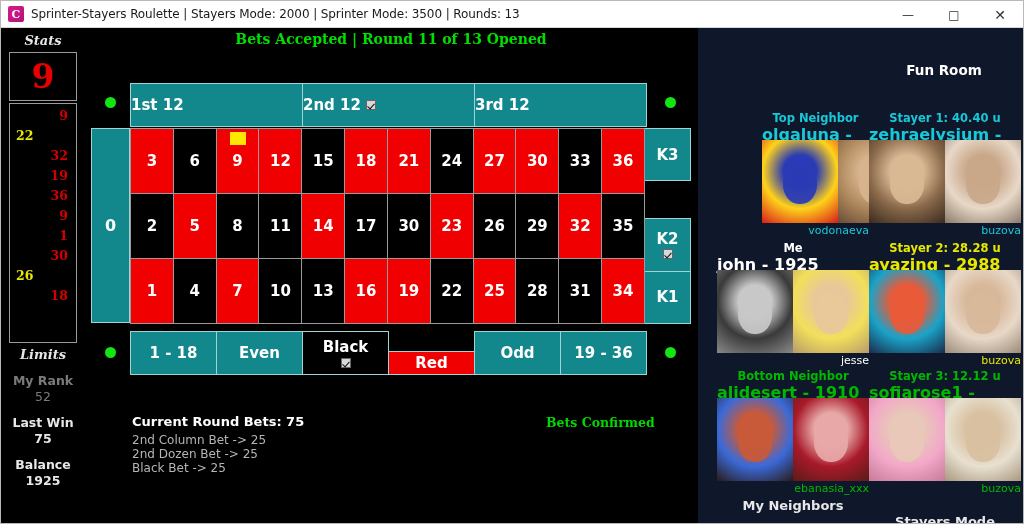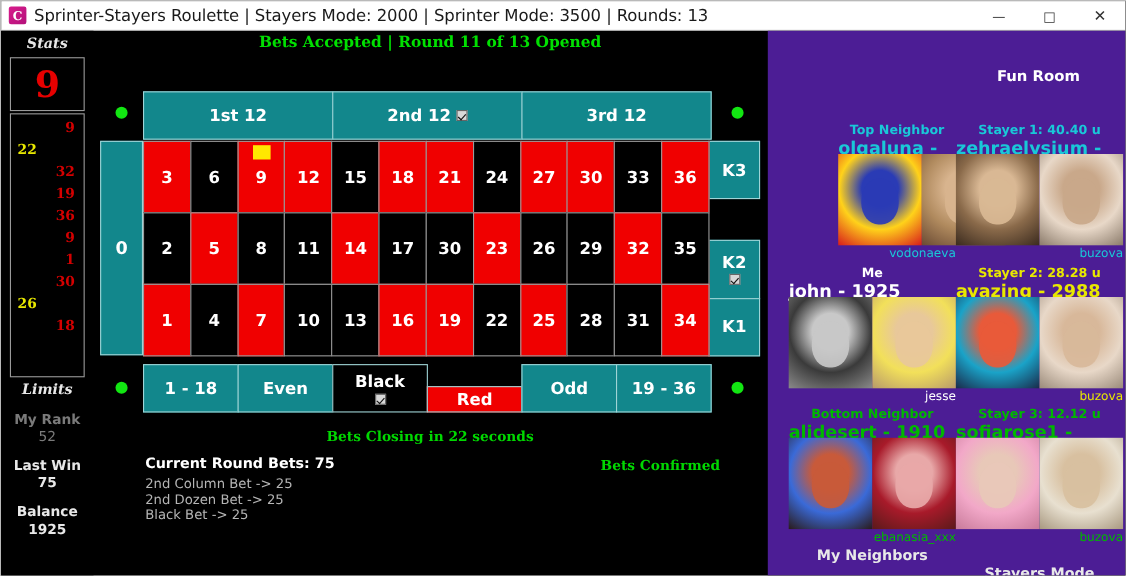--- a/index.html
+++ b/index.html
@@ -14,21 +14,21 @@
   .titlebar{
     height:27px; background:#ffffff; display:flex; align-items:center;
     border-bottom:1px solid #d6d6d6; position:relative;
   }
   .app-icon{
     width:16px;height:16px;margin-left:7px;margin-right:7px;
     background:linear-gradient(135deg,#d81b8c,#b3127a);
     border-radius:2px; display:flex;align-items:center;justify-content:center;
     color:#fff;font-size:11px;font-weight:bold;font-family:"DejaVu Serif",serif;
   }
-  .title-text{font-size:15px;color:#1a1a1a;font-family:"DejaVu Sans",sans-serif;letter-spacing:-.1px;}
+  .title-text{font-size:12px;color:#1a1a1a;font-family:"DejaVu Sans",sans-serif;letter-spacing:-.1px;}
   .win-ctrls{position:absolute;right:0;top:0;height:27px;display:flex;}
   .win-btn{width:46px;height:27px;display:flex;align-items:center;justify-content:center;color:#333;font-size:12px;}
   .win-btn.close{font-size:14px;}
 
   
   .body{position:absolute;top:27px;left:0;right:0;bottom:0;background:#000;}
 
   
   .stats-col{position:absolute;left:0;top:0;width:84px;height:497px;background:#000;}
   .stats-title{
@@ -57,21 +57,21 @@
   .limit-blk.bright .limit-lbl,.limit-blk.bright .limit-val{color:#e8e8e8;font-weight:bold;}
 
   
   .status-top{
     position:absolute;left:84px;top:3px;width:612px;text-align:center;
     color:#00e000;font-size:14px;font-weight:bold;font-family:"DejaVu Serif",serif;
   }
   .dozens{position:absolute;left:129px;top:55px;width:516px;height:44px;display:flex;}
   .dozen{
     flex:1;background:#12878c;border:1px solid #9fd4d6;margin-right:-1px;
-    display:flex;align-items:center;justify-content:center;color:#fff;
+    display:flex;align-items:center;color:#fff;
     font-size:15px;font-weight:bold;font-family:"DejaVu Sans",sans-serif;gap:5px;
   }
   .grid-wrap{position:absolute;left:90px;top:100px;width:600px;height:195px;display:flex;}
   .zero-cell{
     width:39px;background:#12878c;border:1px solid #9fd4d6;
     display:flex;align-items:center;justify-content:center;color:#fff;
     font-size:16px;font-weight:bold;font-family:"DejaVu Sans",sans-serif;
   }
   .nums{flex:1;display:flex;flex-direction:column;}
   .num-row{flex:1;display:flex;}
@@ -123,21 +123,21 @@
   }
   .bets-confirmed{
     position:absolute;left:545px;top:387px;color:#00d800;font-size:12.5px;font-weight:bold;
     font-family:"DejaVu Serif",serif;
   }
   .bet-line{
     position:absolute;left:131px;color:#b5b5b5;font-size:12px;font-family:"DejaVu Sans",sans-serif;
   }
 
   
-  .right{position:absolute;left:697px;top:0;width:327px;height:497px;background:#4c1d95;}
+  .right{position:absolute;left:697px;top:0;width:327px;height:497px;background:#0f172a;}
   .fun-title{
     position:absolute;left:171px;top:34px;width:150px;text-align:center;
     color:#ffffff;font-size:13.5px;font-weight:bold;font-family:"DejaVu Sans",sans-serif;
   }
   .card{position:absolute;width:152px;}
   .card-hdr{
     text-align:center;font-size:11.5px;font-weight:bold;font-family:"DejaVu Sans",sans-serif;
     height:14px;
   }
   .card-user{
@@ -392,21 +392,20 @@
           <span>Red</span>
         </div>
         <div class="out-cell">
           <span>Odd</span>
         </div>
         <div class="out-cell">
           <span>19 - 36</span>
         </div>
       </div>
 
-    <div class="status-bottom">Bets Closing in 22 seconds</div>
 
     <div class="bets-head">Current Round Bets: 75</div>
     <div class="bets-confirmed">Bets Confirmed</div>
     <div id="betLines">
         <div class="bet-line" style="top: 405px;">2nd Column Bet -&gt; 25</div>
         <div class="bet-line" style="top: 419px;">2nd Dozen Bet -&gt; 25</div>
         <div class="bet-line" style="top: 433px;">Black Bet -&gt; 25</div>
       </div>
 
     <div class="right">

